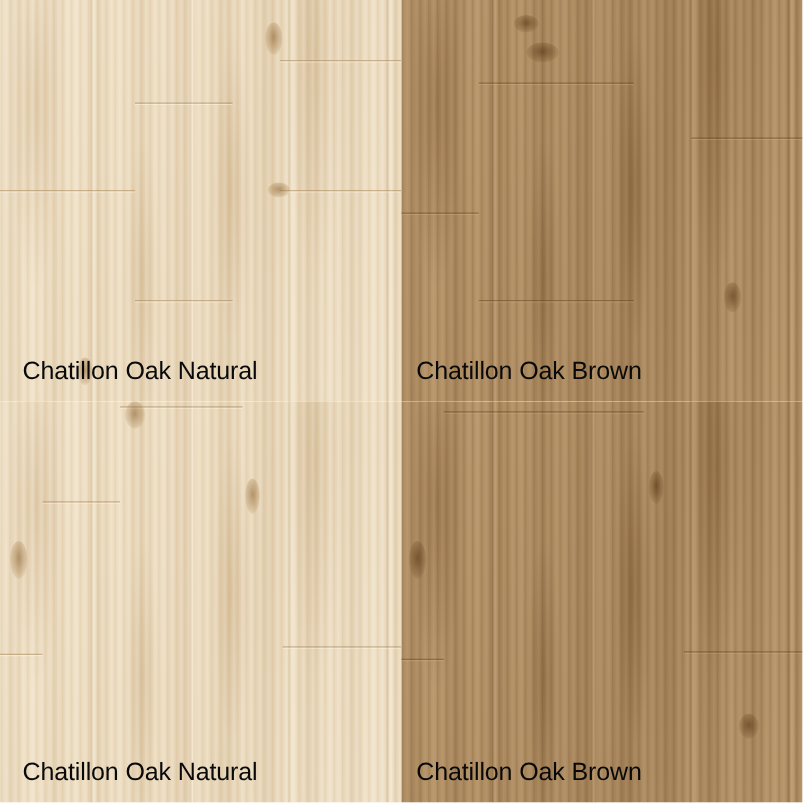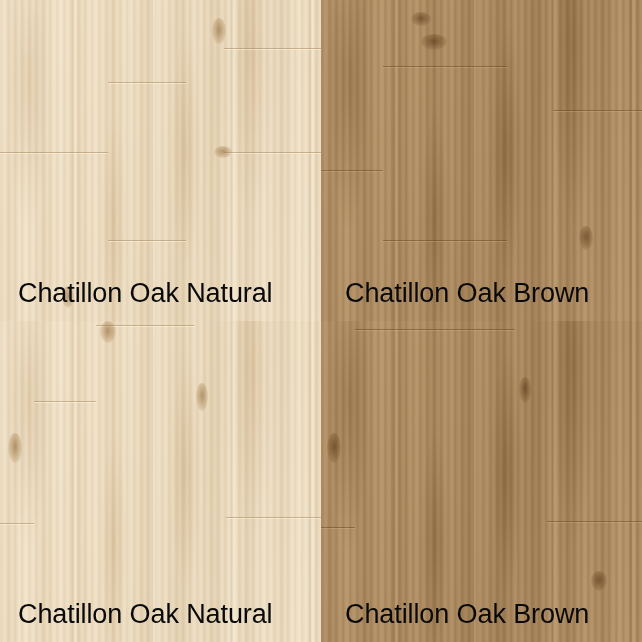--- a/index.html
+++ b/index.html
@@ -175,28 +175,28 @@
         rgba(76, 46, 14, 0.10) 62%,
         rgba(226, 196, 156, 0.10) 100%);
   }
 
   
   .swatch-label {
     position: absolute;
     left: 18px;
     bottom: 14px;
     color: #090909;
-    font-size: 27px;
+    font-size: 20px;
     line-height: 1;
     letter-spacing: -0.1px;
     white-space: nowrap;
   }
   .cell-tr .swatch-label,
   .cell-br .swatch-label {
-    left: 24px;
+    left: 12px;
     margin-top: 41px;
   }
 </style>
 </head>
 <body>
 
 <div id="swatch-grid">
 
   <div class="swatch-cell cell-tl">
     <div class="wood wood-natural">

